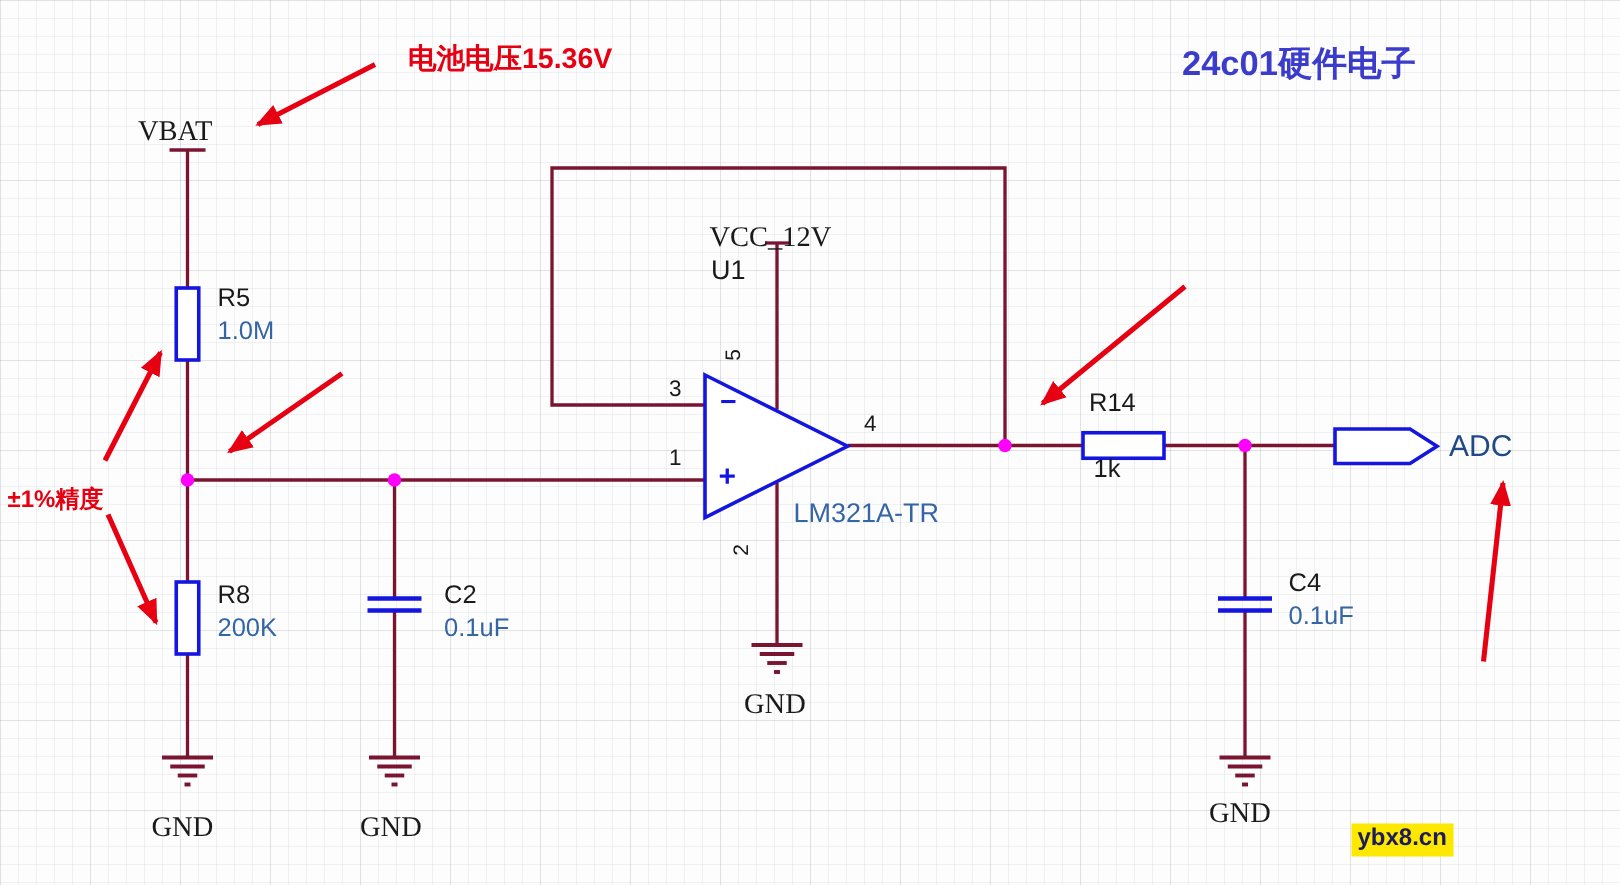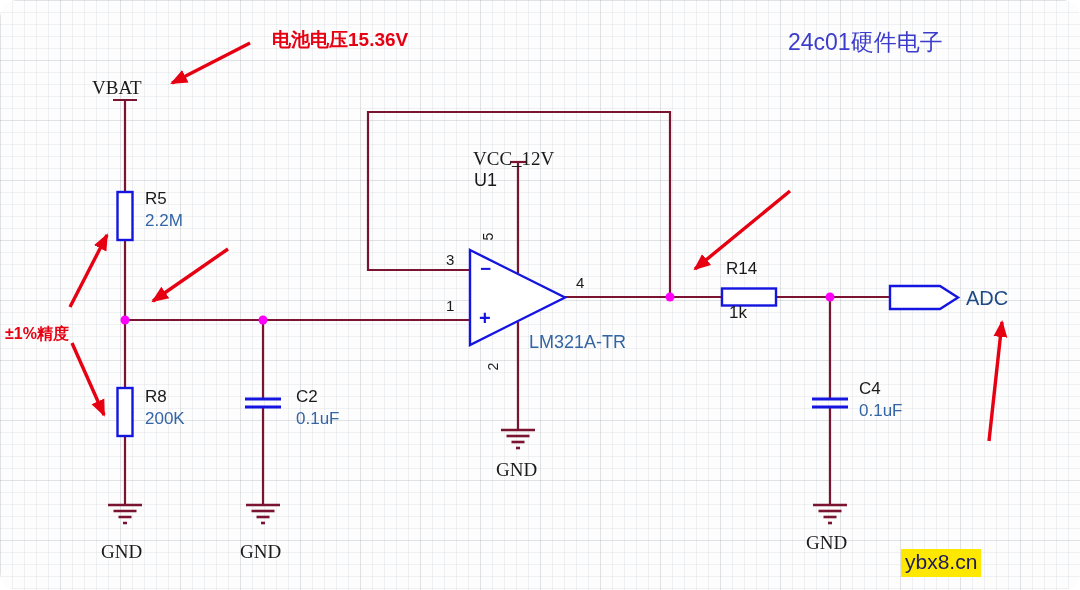--- a/index.html
+++ b/index.html
@@ -6,33 +6,32 @@
   body { font-family:"Liberation Sans", sans-serif; }
   .canvas {
     position:relative; width:1080px; height:590px; overflow:hidden;
     background-color:#fdfdfd;
     background-image:
       linear-gradient(to right, rgba(120,130,140,0.13) 1px, transparent 1px),
       linear-gradient(to bottom, rgba(120,130,140,0.13) 1px, transparent 1px),
       linear-gradient(to right, rgba(120,130,140,0.10) 1px, transparent 1px),
       linear-gradient(to bottom, rgba(120,130,140,0.10) 1px, transparent 1px);
     background-size: 60px 60px, 60px 60px, 12px 12px, 12px 12px;
-    border-radius: 18px;
   }
   .layer { position:absolute; left:0; top:0; }
   .t { position:absolute; white-space:pre-line; line-height:1.22; color:#1a1a1a; }
   .note { color:#e60012; font-weight:bold; }
   .ref  { font-size:17px; color:#1a1a1a; }
   .val  { font-size:17px; color:#3465a4; }
   .net  { font-size:19px; color:#1a1a1a;font-family:Liberation Serif, serif; }
   .pin  { font-size:15px; color:#1a1a1a; }
   .rot  { transform:rotate(-90deg); transform-origin:center; }
   .opsym{ color:#1515e0; font-weight:bold; }
-  .title{ font-size:23px; font-weight:normal; color:#3c3ccc; }
-  .watermark { font-size:21px; font-weight:normal; color:#1b1b5e; background:#ffe800; padding:0 4px 2px 4px; }
+  .title{ font-size:23px; font-weight:bold; color:#3c3ccc; }
+  .watermark { font-size:16px; font-weight:bold; color:#1b1b5e; background:#ffe800; padding:0 4px 2px 4px; }
 </style>
 </head>
 <body>
 
 <div class="canvas">
 
   <svg class="layer" width="1080" height="590" viewBox="0 0 1080 590">
     <defs>
       <marker id="arrowhead" markerUnits="userSpaceOnUse" markerWidth="20" markerHeight="18" refX="15" refY="8" orient="auto">
         <polygon points="0,1 17,8 0,15" fill="#e60012"></polygon>
@@ -112,21 +111,21 @@
       <line x1="989" y1="441" x2="1002" y2="322" marker-end="url(#arrowhead)"></line>
     </g>
   </svg>
 
   <div class="t note" style="left:272px;top:28px;font-size:19px">电池电压15.36V</div>
   <div class="t title" style="left:788px;top:28px">24c01硬件电子</div>
 
   <div class="t net" style="left:92px;top:76px">VBAT</div>
 
   <div class="t ref" style="left:145px;top:189px">R5</div>
-  <div class="t val" style="left:145px;top:211px">2.2M</div>
+  <div class="t val" style="left:145px;top:211px">1.0M</div>
 
   <div class="t note" style="left:5px;top:324px;font-size:16px">±1%精度</div>
 
   <div class="t ref" style="left:145px;top:387px">R8</div>
   <div class="t val" style="left:145px;top:409px">200K</div>
   <div class="t net" style="left:101px;top:540px">GND</div>
 
   <div class="t ref" style="left:296px;top:387px">C2</div>
   <div class="t val" style="left:296px;top:409px">0.1uF</div>
   <div class="t net" style="left:240px;top:540px">GND</div>

